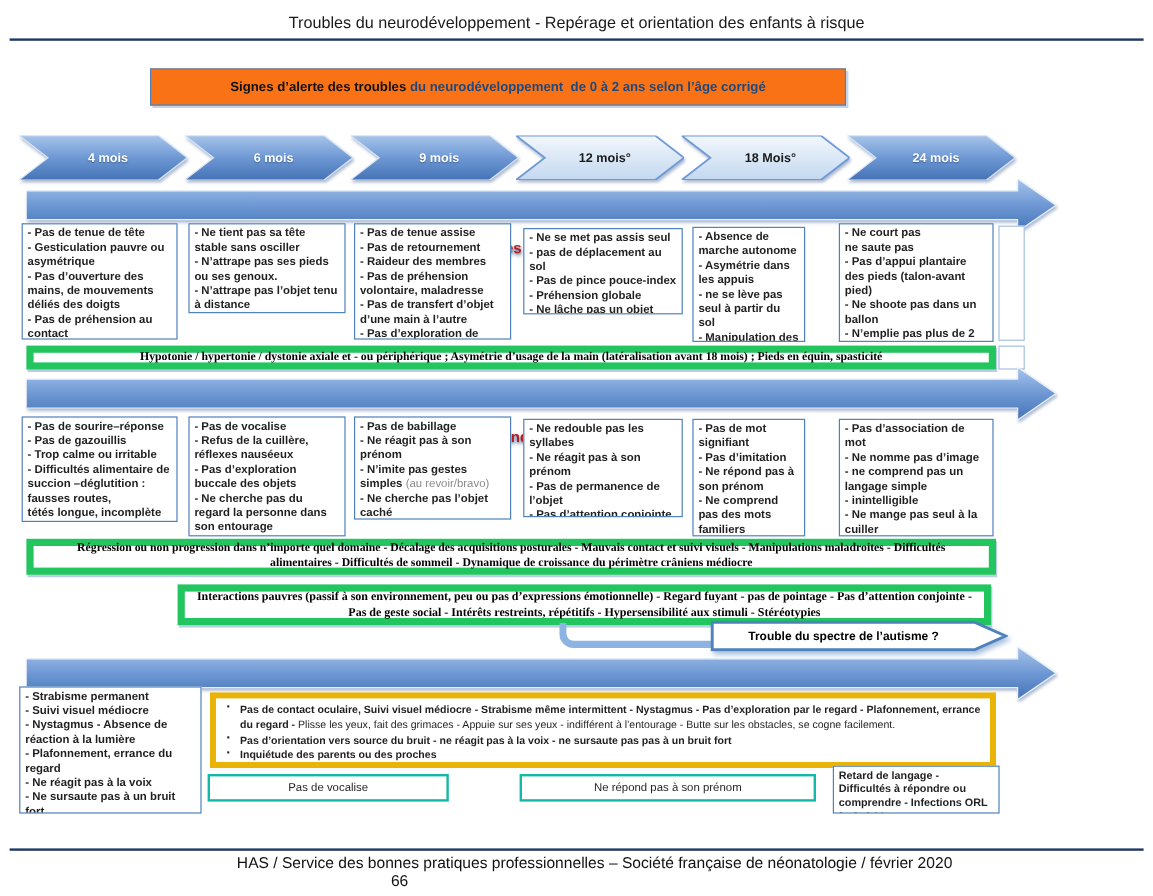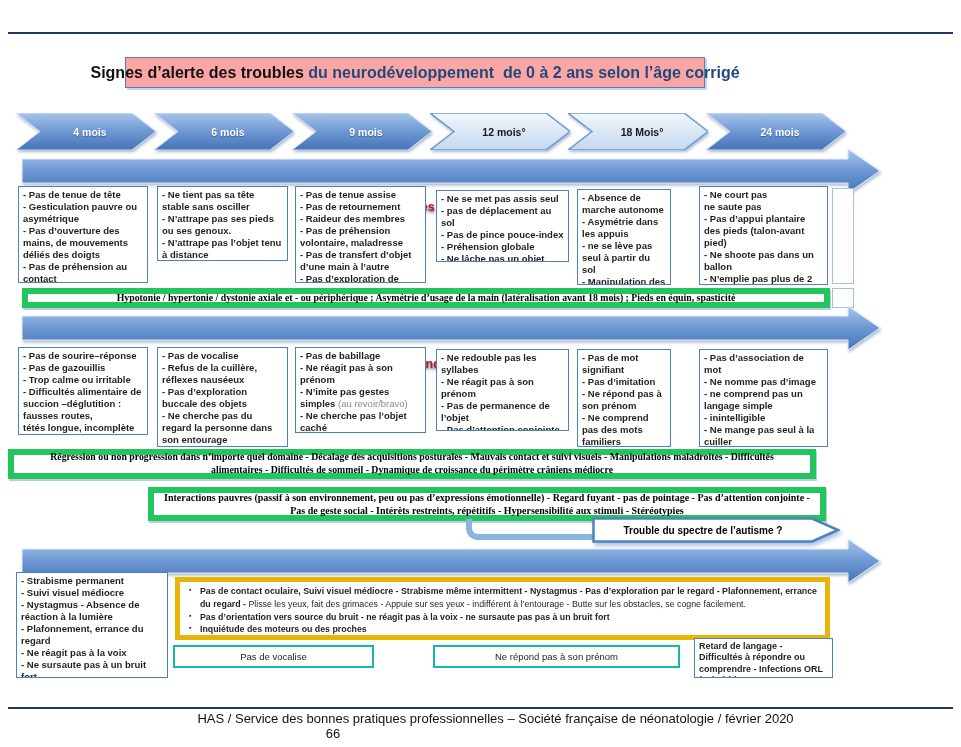--- a/index.html
+++ b/index.html
@@ -1,23 +1,23 @@
 <!DOCTYPE html>
 <html><head>
 <meta charset="utf-8">
 <style>
   html,body{margin:0;padding:0;background:#fff;}
   .page{position:relative;width:961px;height:747px;background:#fff;overflow:hidden;
         font-family:"Liberation Sans",sans-serif;color:#1f1f1f;}
   .doc-header{position:absolute;top:11px;left:0;right:0;text-align:center;
         font-size:13.5px;color:#1a1a1a;}
   .header-rule{position:absolute;top:32px;left:8px;right:8px;border-top:2px solid #1f3864;}
-  .title-box{position:absolute;left:125px;top:57px;width:580px;height:31px;background:#fca5a5;
+  .title-box{position:absolute;left:125px;top:57px;width:580px;height:31px;background:#f97316;
         border:1px solid #4f81bd;box-shadow:2px 2px 0 #c3d4ea;display:flex;align-items:center;
-        justify-content:center;font-size:16px;font-weight:bold;box-sizing:border-box;}
+        justify-content:center;font-size:11px;font-weight:bold;box-sizing:border-box;}
   .title-blue{color:#1f497d;white-space:pre;}
   .title-black{color:#111;white-space:pre;}
   .chev{position:absolute;width:140px;height:37px;filter:drop-shadow(1px 2px 1.5px rgba(70,100,150,.45));}
   .chev svg{position:absolute;inset:0;}
   .chev-label{position:absolute;inset:0;display:flex;align-items:center;justify-content:center;
         padding-left:8px;font-weight:bold;font-size:10.5px;color:#fff;
         text-shadow:0 1px 1px rgba(25,55,105,.55);}
   .chev.light .chev-label{color:#1a1a1a;text-shadow:none;}
   .banner{position:absolute;width:858px;height:44px;filter:drop-shadow(1px 2px 1.5px rgba(70,100,150,.45));}
   .banner svg{position:absolute;inset:0;}
@@ -66,20 +66,21 @@
           <stop offset="0.5" stop-color="#6e98d4"></stop>
           <stop offset="1" stop-color="#4473b6"></stop>
       </linearGradient>
       <linearGradient id="gradLight" x1="0" y1="0" x2="0" y2="1">
         <stop offset="0" stop-color="#f2f7fc"></stop>
           <stop offset="1" stop-color="#c3d8f0"></stop>
       </linearGradient>
     </defs>
   </svg>
 
+  <div class="doc-header">Troubles du neurodéveloppement - Repérage et orientation des enfants à risque</div>
   <div class="header-rule"></div>
 
   <div class="title-box">
     <span class="title-black">Signes d’alerte des troubles </span>
       <span class="title-blue">du neurodéveloppement  de 0 à 2 ans selon l’âge corrigé</span>
   </div>
 
   <div class="chev" style="left:16px;top:113px">
     <svg viewBox="0 0 140 37">
         <polygon points="0,0 116,0 140,18.5 116,37 0,37 24,18.5" fill="url(#gradDark)" stroke="#d6e4f4" stroke-width="1"></polygon>
@@ -189,21 +190,21 @@
 - Ne comprend pas des mots familiers
 - N’encastre pas le rond`
 - Ne pointe pas du doigt</div>
   <div class="box" style="left:699px;top:349px;width:129px;height:98px">- Pas d’association de mot
 - Ne nomme pas d’image
 - ne comprend pas un langage simple
 - inintelligible
 - Ne mange pas seul à la cuiller
 - Pas de jeu symbolique</div>
 
-  <div class="serifbox" style="left:8px;top:449px;width:808px;height:30px">Régression ou non progression dans n’importe quel domaine - Décalage des acquisitions posturales - Mauvais contact et suivi visuels - Manipulations maladroites - Difficultés alimentaires - Difficultés de sommeil - Dynamique de croissance du périmètre crâniens médiocre</div>
+  <div class="serifbox" style="left:22px;top:449px;width:808px;height:30px">Régression ou non progression dans n’importe quel domaine - Décalage des acquisitions posturales - Mauvais contact et suivi visuels - Manipulations maladroites - Difficultés alimentaires - Difficultés de sommeil - Dynamique de croissance du périmètre crâniens médiocre</div>
 
   <div class="serifbox" style="left:148px;top:487px;width:678px;height:34px;font-size:10px">Interactions pauvres (passif à son environnement, peu ou pas d’expressions émotionnelle) - Regard fuyant - pas de pointage - Pas d’attention conjointe   - Pas de geste social - Intérêts restreints, répétitifs - Hypersensibilité aux stimuli - Stéréotypies</div>
 
   <div class="connector"></div>
 
   <div class="autisme-arrow">
     <svg viewBox="0 0 248 26">
         <polygon points="1.5,1.5 220,1.5 246,13 220,24.5 1.5,24.5" fill="#ffffff" stroke="#4f81bd" stroke-width="2.5"></polygon>
       </svg>
     <div class="autisme-label">Trouble du spectre de l’autisme ?</div>
@@ -220,21 +221,21 @@
 - Suivi visuel médiocre
 - Nystagmus - Absence de réaction à la lumière
 - Plafonnement, errance du regard
 - Ne réagit pas  à la voix
 - Ne sursaute pas à un bruit fort</div>
 
   <div class="bigbox">
     <ul class="bullets">
       <li><span class="b">Pas de contact oculaire, Suivi visuel médiocre - Strabisme même intermittent - Nystagmus -  Pas d’exploration par le regard -  Plafonnement, errance du regard - </span><span class="n">Plisse les yeux, fait des grimaces - Appuie sur ses yeux - indifférent à l’entourage -  Butte sur les obstacles, se cogne  facilement.</span></li>
       <li><span class="b">Pas d’orientation vers source du bruit - ne réagit pas  à la voix - ne sursaute pas pas à un bruit fort</span><span class="n"></span></li>
-      <li><span class="b">Inquiétude des moteurs ou des proches</span><span class="n"></span></li>
+      <li><span class="b">Inquiétude des parents ou des proches</span><span class="n"></span></li>
     </ul>
   </div>
 
   <div class="smallbox" style="left:173px;top:645px;width:201px;height:23px">Pas de vocalise</div>
   <div class="smallbox" style="left:433px;top:645px;width:247px;height:23px">Ne répond pas à son prénom</div>
   <div class="box" style="left:694px;top:638px;width:139px;height:40px;font-size:9px">Retard de langage - Difficultés à répondre ou comprendre - Infections ORL à répétition</div>
 
   <div class="footer-rule"></div>
   <div class="footer-text">HAS / Service des bonnes pratiques professionnelles – Société française de néonatologie / février 2020</div>
   <div class="page-num">66</div>

